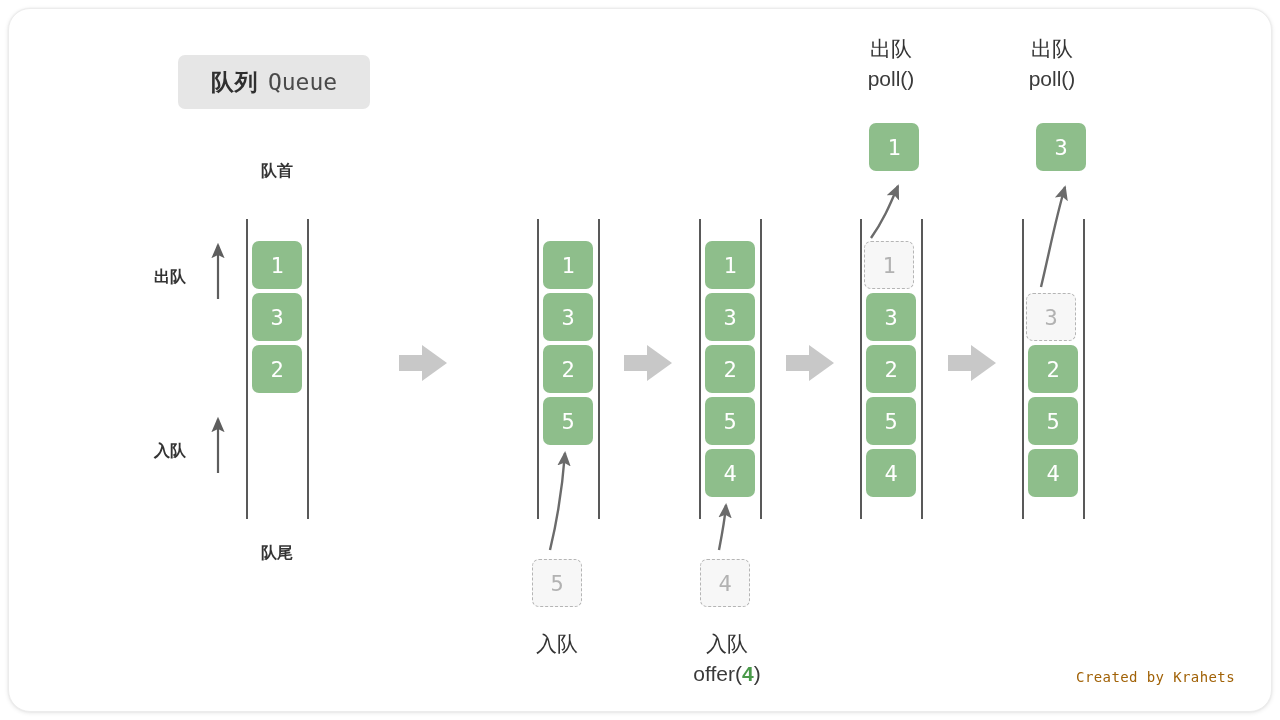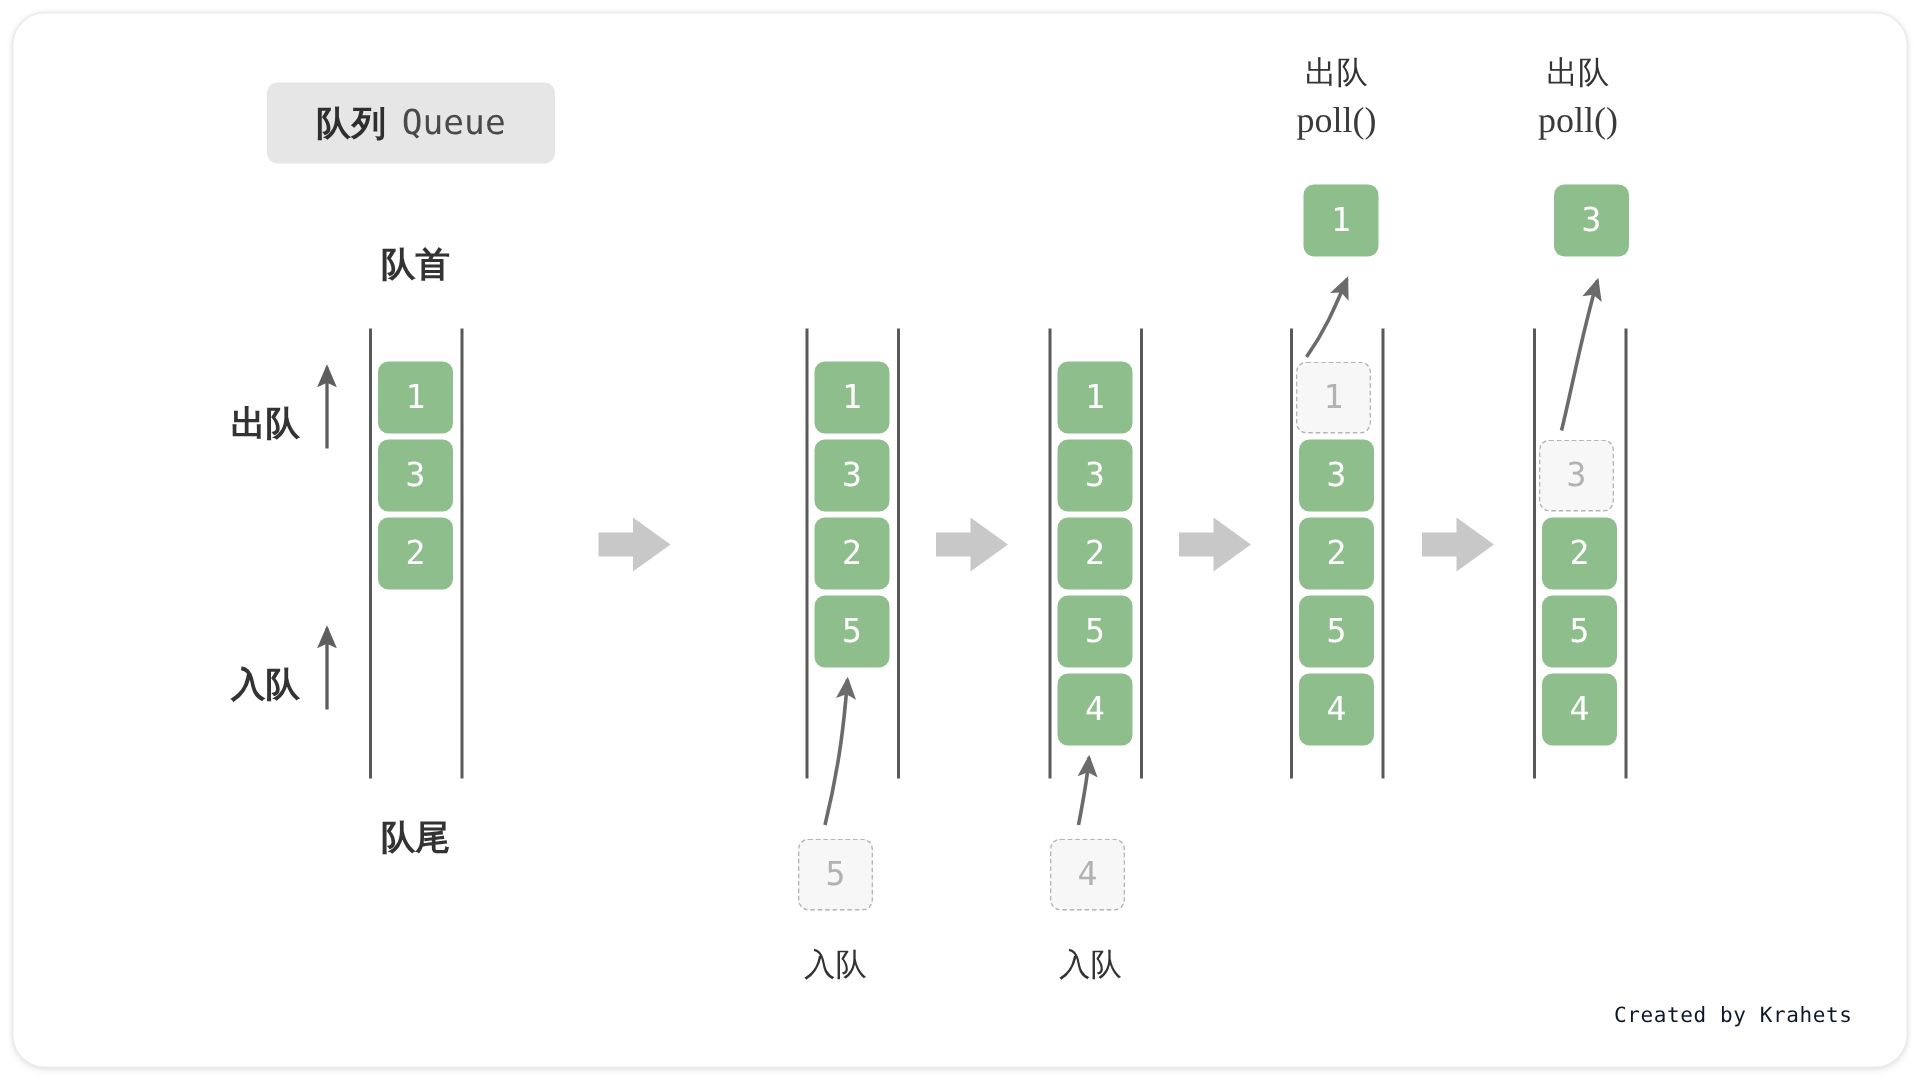--- a/index.html
+++ b/index.html
@@ -50,21 +50,21 @@
     letter-spacing: 0.5px;
   }
   #title-badge .en {
     font-family: "DejaVu Sans Mono", "Liberation Mono", monospace;
     font-size: 23px;
     color: #4a4a4a;
   }
 
   
   .hdr-label {
-    font-size: 23px;
+    font-size: 16px;
     font-weight: bold;
     color: #333333;
     white-space: nowrap;
   }
 
   
   .rail {
     width: 1.6px;
     background: #595959;
   }
@@ -95,33 +95,33 @@
     line-height: 1.42;
     white-space: nowrap;
   }
   .op-label .cn {
     display: block;
     font-size: 21px;
     color: #333333;
   }
   .op-label .code {
     display: block;
-    font-family: Liberation Serif, serif;
-    font-size: 24px;
+    font-family: Liberation Sans, sans-serif;
+    font-size: 21px;
     color: #3a3a3a;
   }
   .op-label .code .arg { color: #4a9a4a; font-weight: bold; }
 
   
   #credit {
     right: 36px;
     bottom: 26px;
     font-family: "DejaVu Sans Mono", "Liberation Mono", monospace;
     font-size: 14px;
-    color: #0f172a;
+    color: #a16207;
     letter-spacing: 0.4px;
     text-align: right;
   }
 
   svg.overlay {
     position: absolute;
     left: 0;
     top: 0;
     width: 1264px;
     height: 704px;
@@ -166,20 +166,21 @@
   <div class="abs rail" style="left:690px; top:210px; height:300px;"></div>
   <div class="abs rail" style="left:751px; top:210px; height:300px;"></div>
   <div class="abs cell" style="left:696px; top:232px;">1</div>
   <div class="abs cell" style="left:696px; top:284px;">3</div>
   <div class="abs cell" style="left:696px; top:336px;">2</div>
   <div class="abs cell" style="left:696px; top:388px;">5</div>
   <div class="abs cell" style="left:696px; top:440px;">4</div>
   <div class="abs cell ghost" style="left:691px; top:550px;">4</div>
   <div class="abs op-label" style="left:593px; top:620px; width:250px;">
     <span class="cn">入队</span>
+    <span class="code"><span>offer(</span><span class="arg">4</span><span>)</span></span>
   </div>
 
   <div class="abs op-label" style="left:782px; top:25px; width:200px;">
     <span class="cn">出队</span>
     <span class="code">poll()</span>
   </div>
   <div class="abs cell" style="left:860px; top:114px;">1</div>
   <div class="abs rail" style="left:851px; top:210px; height:300px;"></div>
   <div class="abs rail" style="left:912px; top:210px; height:300px;"></div>
   <div class="abs cell ghost" style="left:855px; top:232px;">1</div>

